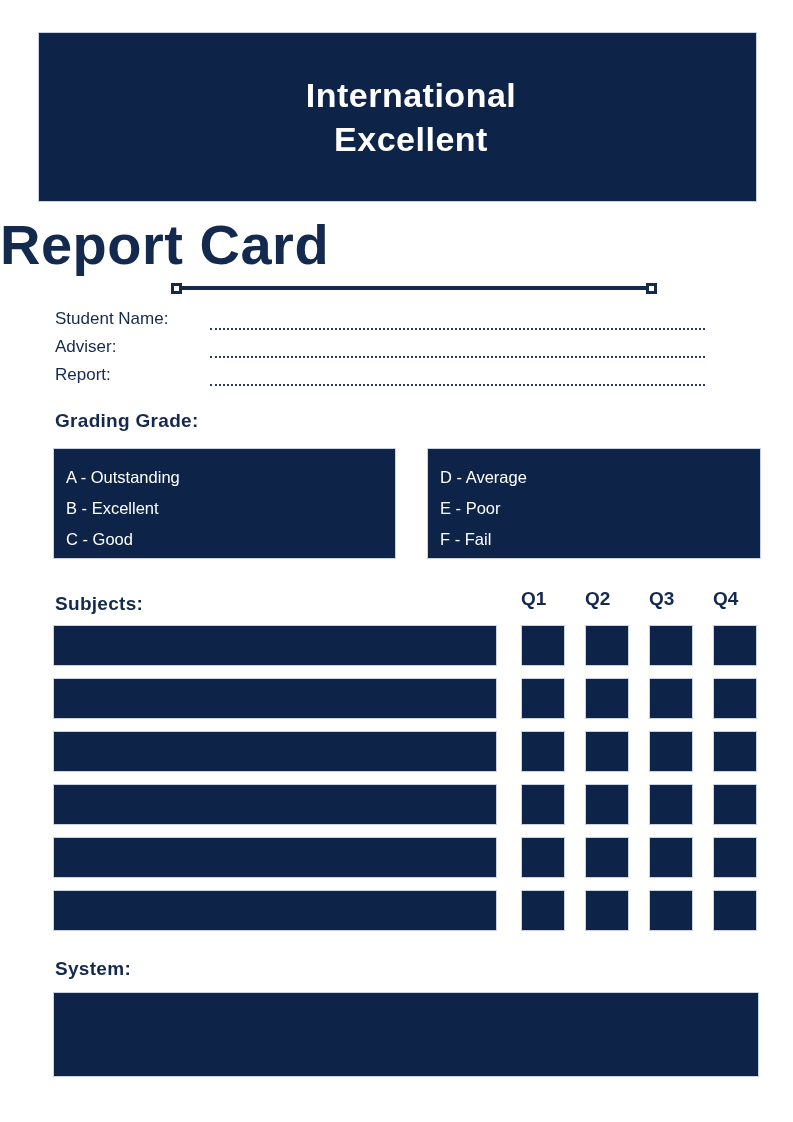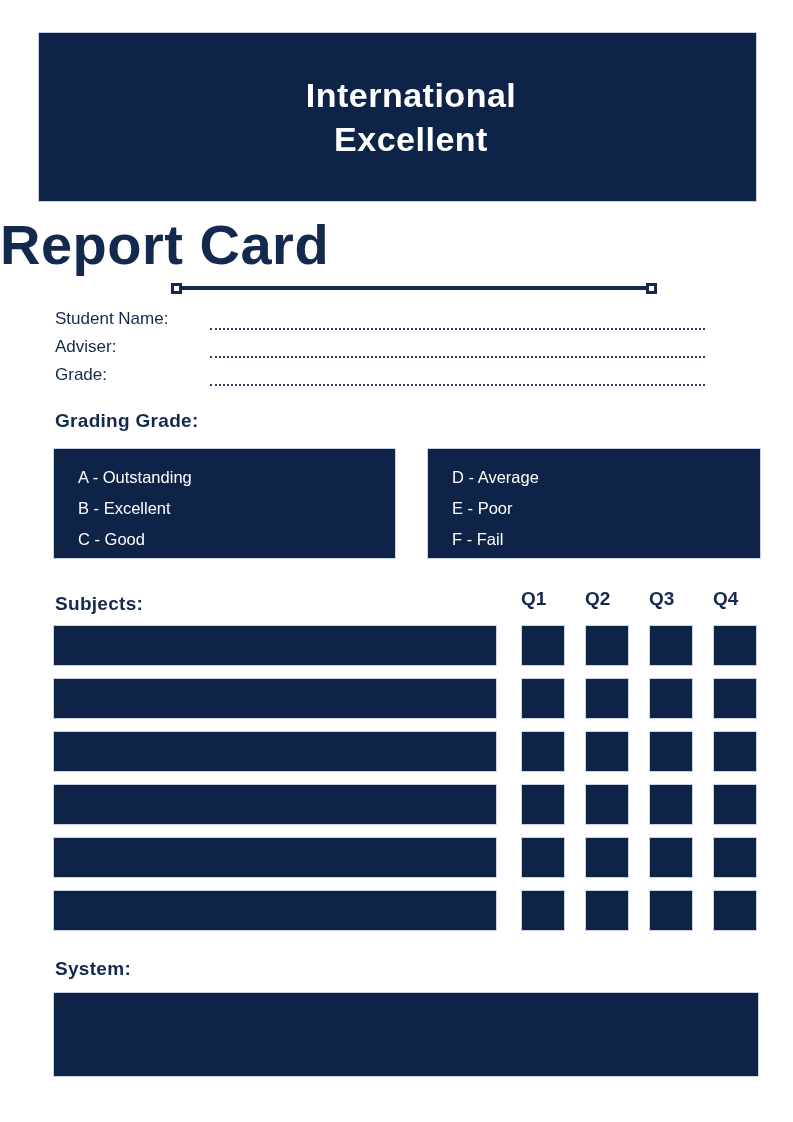--- a/index.html
+++ b/index.html
@@ -102,21 +102,21 @@
   .subjects-heading { top: 593px; }
   .remarks-heading  { top: 958px; }
 
   
   .grading-box {
     position: absolute;
     top: 448px;
     height: 111px;
     background: #0d2347;
     border: 1px solid #c9d2e4;
-    padding: 13px 24px;
+    padding: 13px 12px;
   }
   .grading-box.left  { left: 53px;  width: 343px; }
   .grading-box.right { left: 427px; width: 334px; }
   .grading-item {
     color: #ffffff;
     font-size: 16.5px;
     line-height: 31px;
   }
 
   
@@ -201,21 +201,21 @@
   <div class="student-fields">
     <div class="field-row">
       <div class="field-label">Student Name:</div>
       <div class="field-line"></div>
     </div>
     <div class="field-row">
       <div class="field-label">Adviser:</div>
       <div class="field-line"></div>
     </div>
     <div class="field-row">
-      <div class="field-label">Grade:</div>
+      <div class="field-label">Report:</div>
       <div class="field-line"></div>
     </div>
   </div>
 
   <div class="section-heading grading-heading">Grading Grade:</div>
 
   <div class="grading-box left">
     <div class="grading-item">A - Outstanding</div>
     <div class="grading-item">B - Excellent</div>
     <div class="grading-item">C - Good</div>

